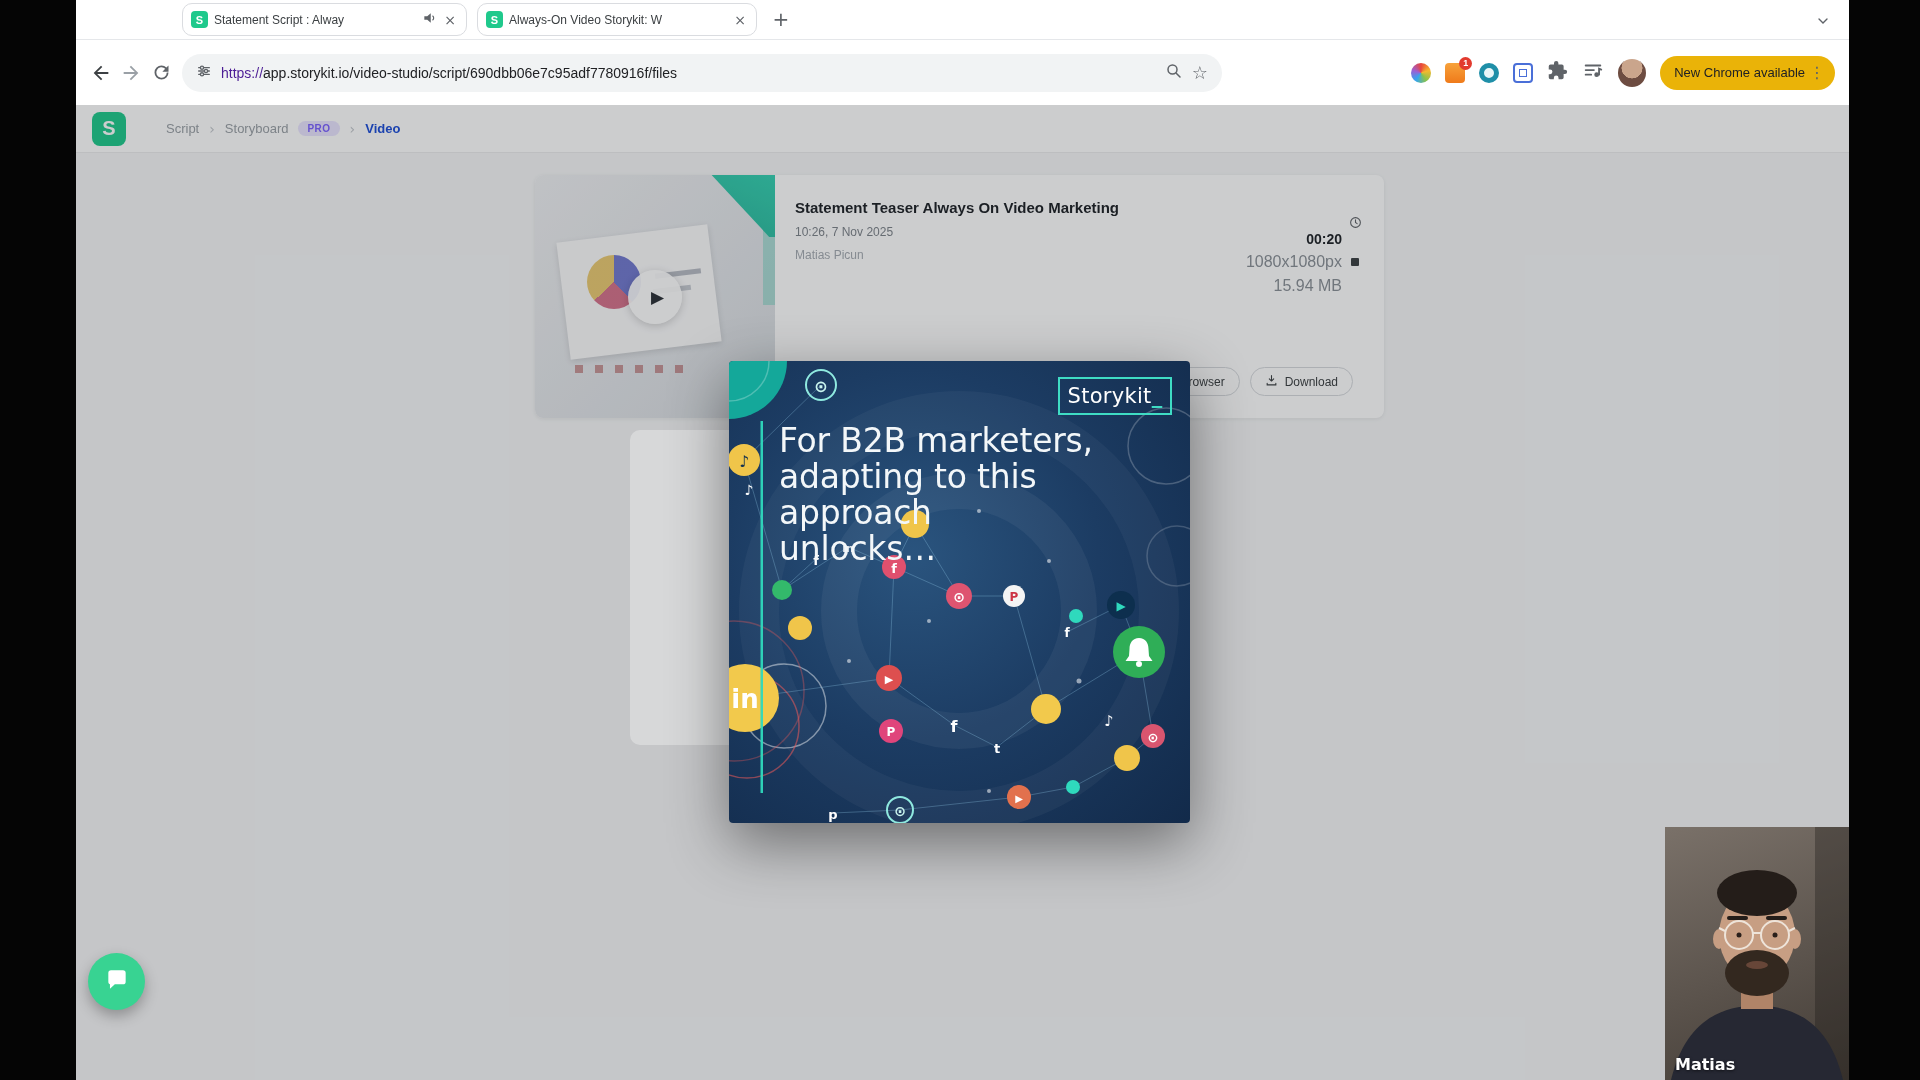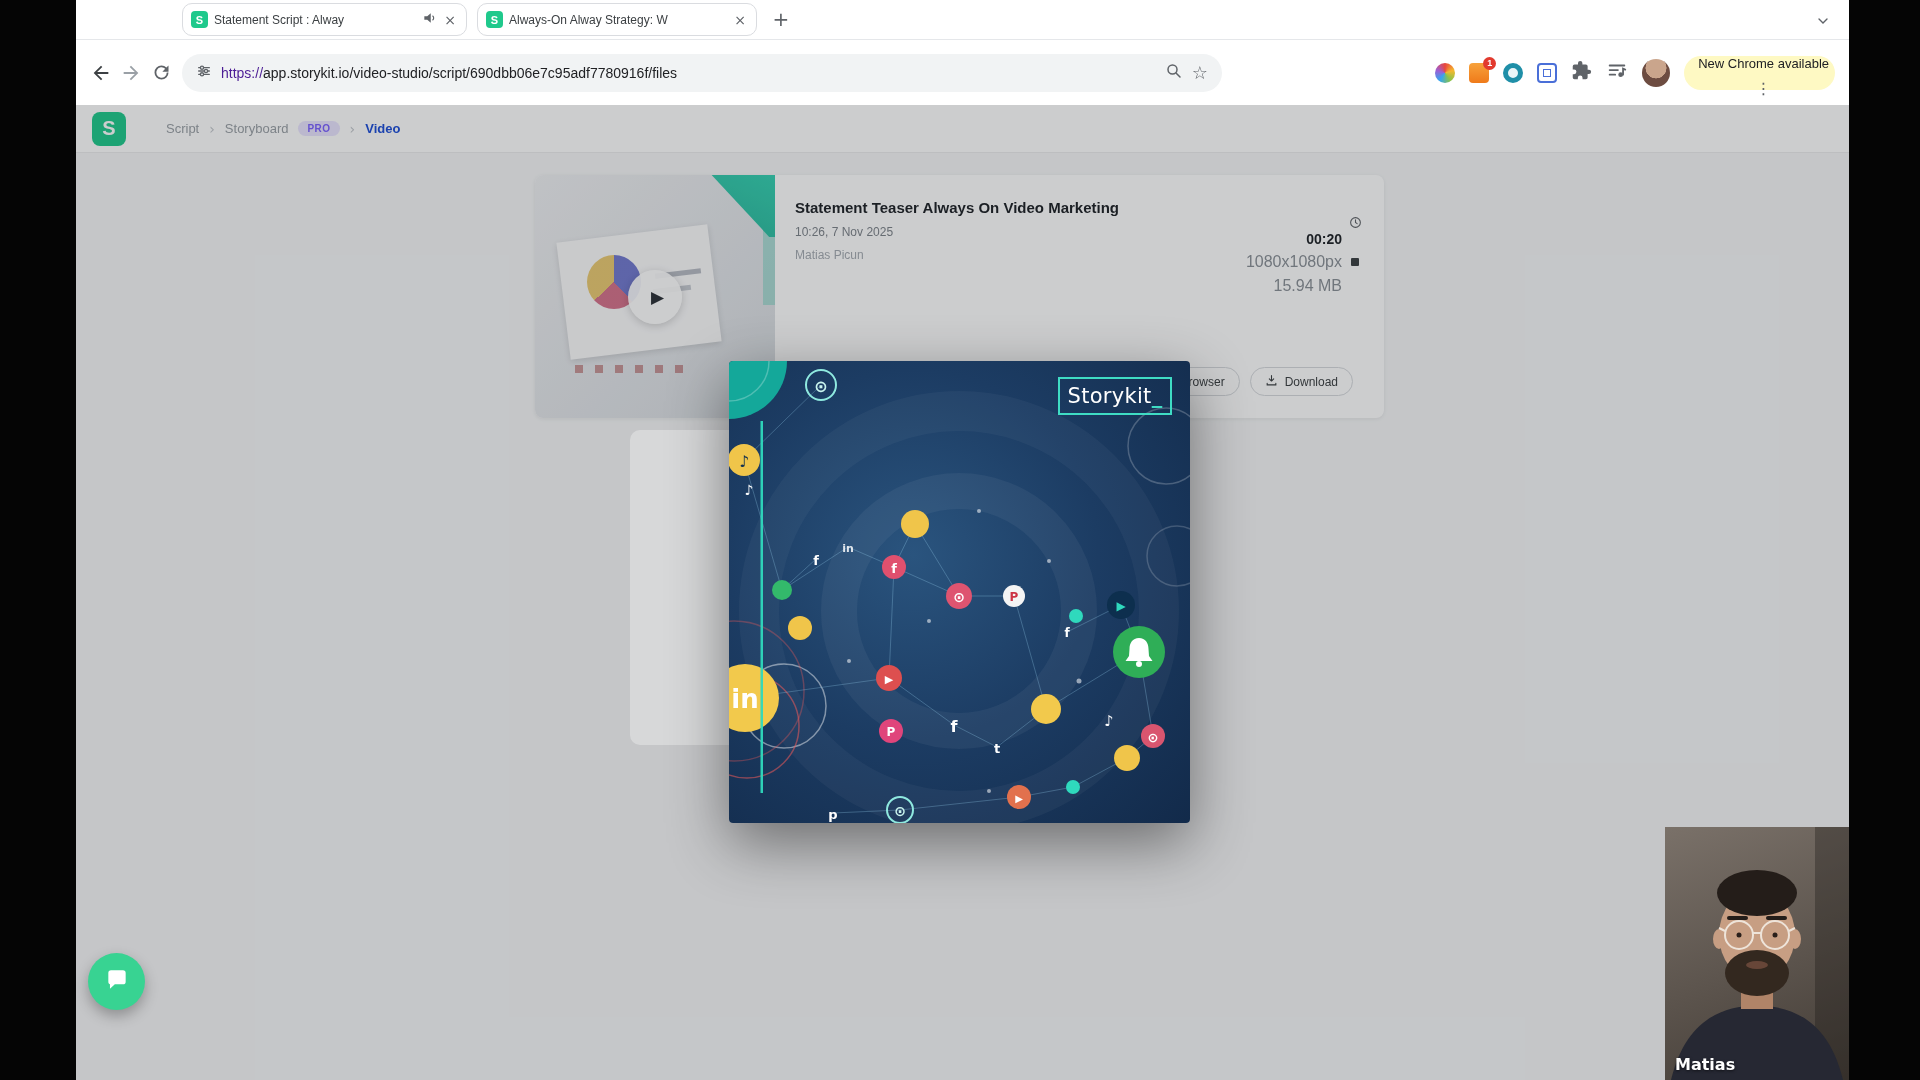--- a/index.html
+++ b/index.html
@@ -41,22 +41,22 @@
   .ext-colorwheel{width:20px;height:20px;border-radius:50%;
       background:conic-gradient(#e8453c,#f5b82e,#8bc34a,#35a5f0,#9c5fd4,#e8453c);}
   .ext-orange{width:20px;height:20px;border-radius:4px;background:linear-gradient(180deg,#f7a23b,#ef7a1a);position:relative;}
   .ext-badge{position:absolute;right:-7px;top:-6px;background:#e23a2e;color:#fff;font-size:9px;min-width:13px;height:13px;
       border-radius:7px;display:flex;align-items:center;justify-content:center;padding:0 2px;font-weight:bold;}
   .ext-teal{width:20px;height:20px;border-radius:50%;border:5px solid #1f8fa8;background:#eaf6f8;}
   .ext-blue{width:20px;height:20px;border-radius:4px;border:2px solid #4a6fd8;display:flex;align-items:center;justify-content:center;}
   .ext-blue i{width:8px;height:8px;border:1.5px solid #4a6fd8;display:block;}
   .avatar{width:28px;height:28px;border-radius:50%;
       background:radial-gradient(circle at 50% 32%,#caa58c 0 44%,#6d4c41 45% 100%);}
-  .pill{height:34px;background:#fef9c3;border-radius:17px;display:flex;align-items:center;gap:8px;
-        padding:0 6px 0 14px;font-size:13px;color:#202124;white-space:nowrap;flex-direction:column;}
+  .pill{height:34px;background:#eab308;border-radius:17px;display:flex;align-items:center;
+        padding:0 6px 0 14px;font-size:13px;color:#202124;white-space:nowrap;}
   .kebab{font-size:16px;color:#5f6368;padding:0 4px;}
 
   
   .app{position:absolute;left:0;top:105px;right:0;bottom:0;background:#f6f7f8;overflow:hidden;}
   .app-header{height:48px;background:#fff;border-bottom:1px solid #ececee;display:flex;align-items:center;padding-left:16px;}
   .logo{width:34px;height:34px;border-radius:8px;background:var(--green);color:#fff;font-weight:bold;font-size:20px;
         display:flex;align-items:center;justify-content:center;}
   .crumbs{display:flex;align-items:center;gap:10px;margin-left:40px;font-size:13px;color:#9aa0a6;}
   .crumb-sep{color:#c3c7cc;font-size:14px;}
   .pro{background:#eae4ff;color:#7b61ff;font-size:10px;font-weight:bold;padding:2px 9px;border-radius:9px;letter-spacing:.5px;}
@@ -129,21 +129,21 @@
         <span>
           <svg width="14" height="14" viewBox="0 0 24 24">
               <path d="M4 9v6h5l6 5V4L9 9H4z" fill="#5f6368"></path>
               <path d="M18 8a5 5 0 010 8" stroke="#5f6368" stroke-width="2" fill="none"></path>
             </svg>
         </span>
         <span class="tclose glyph">×</span>
       </div>
       <div class="tab t2">
         <span class="fav">S</span>
-        <span class="ttl">Always-On Alway Strategy: W</span>
+        <span class="ttl">Always-On Video Storykit: W</span>
         <span class="tclose glyph">×</span>
       </div>
       <div class="newtab glyph">+</div>
       <div class="strip-chevron">
         <svg width="16" height="16" viewBox="0 0 24 24">
             <path d="M6 9l6 6 6-6" stroke="#5f6368" stroke-width="2" fill="none" stroke-linecap="round"></path>
           </svg>
       </div>
     </div>
 
@@ -448,20 +448,25 @@
           <g>
             <circle cx="0" cy="0" r="58" fill="#14a89a"></circle>
             <circle cx="0" cy="0" r="40" fill="none" stroke="rgba(255,255,255,0.25)" stroke-width="1.5"></circle>
           </g>
           <rect x="31.5" y="60" width="2.5" height="372" fill="#2fd9bd" opacity="0.95"></rect>
         </svg>
         <div class="wordmark">
             <span>Storykit</span>
             <span class="cursor">_</span>
           </div>
+        <div class="headline">
+          <span>For B2B marketers,</span>
+          <span>adapting to this approach</span>
+          <span>unlocks…</span>
+        </div>
       </div>
     </div>
   </div>
 
   <div class="chat">
     <span>
       <svg width="26" height="26" viewBox="0 0 24 24">
           <path d="M4 5.5A2.5 2.5 0 016.5 3h11A2.5 2.5 0 0120 5.5v8a2.5 2.5 0 01-2.5 2.5H10l-4.5 4v-4H6.5A2.5 2.5 0 014 13.5v-8z" fill="#ffffff"></path>
         </svg>
     </span>

